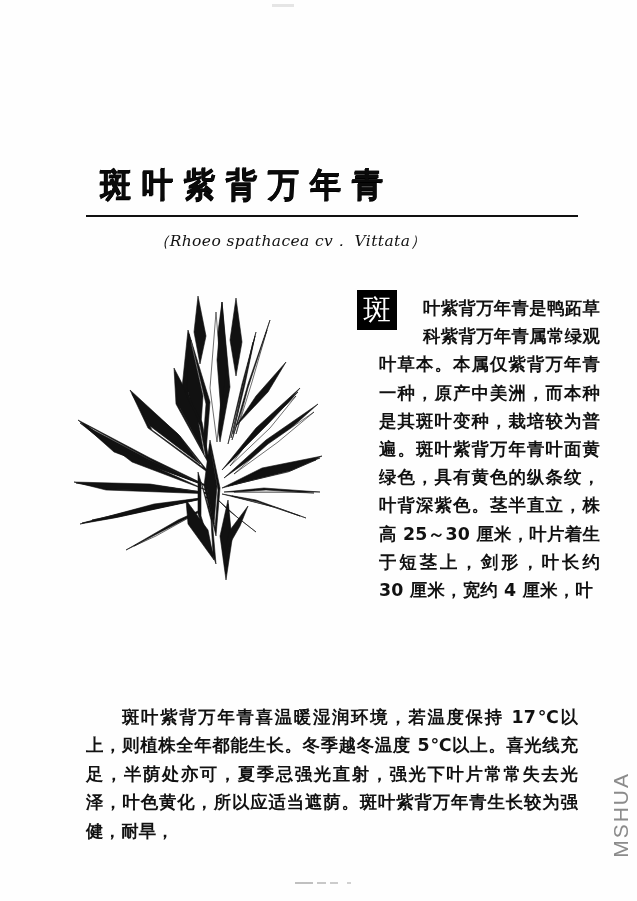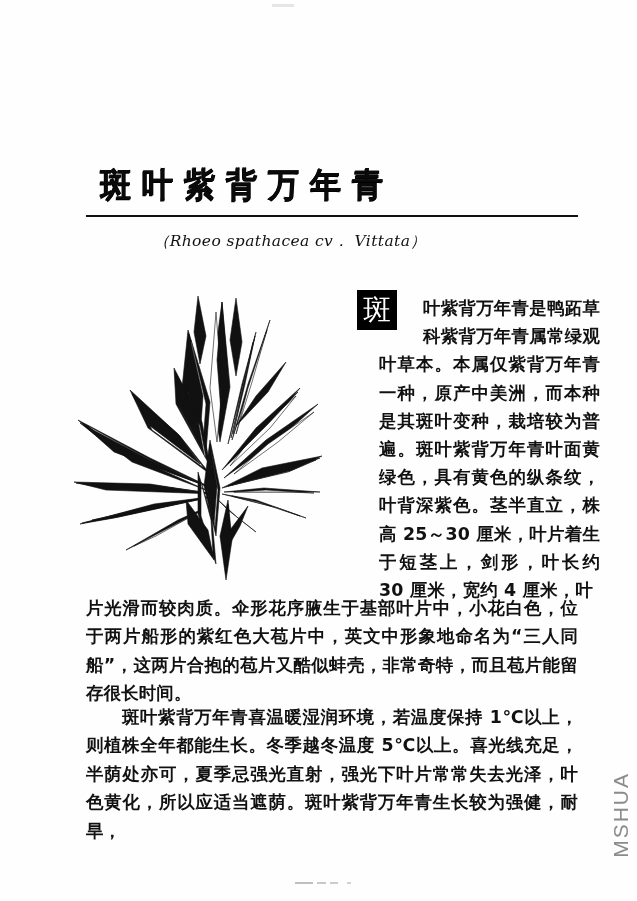--- a/index.html
+++ b/index.html
@@ -279,22 +279,21 @@
       </g>
     </svg>
   </div>
 
   <div class="dropcap">斑</div>
 
   <div class="col-right">
     <span class="flow-indent"></span><span>叶紫背万年青是鸭跖草科紫背万年青属常绿观叶草本。本属仅紫背万年青一种，原产中美洲，而本种是其斑叶变种，栽培较为普遍。斑叶紫背万年青叶面黄绿色，具有黄色的纵条纹，叶背深紫色。茎半直立，株高 25～30 厘米，叶片着生于短茎上，剑形，叶长约 30 厘米，宽约 4 厘米，叶</span>
   </div>
 
-  <div class="full-block">片光滑而较肉质。伞形花序腋生于基部叶片中，小花白色，位于两片船形的紫红色大苞片中，英文中形象地命名为“三人同船”，这两片合抱的苞片又酷似蚌壳，非常奇特，而且苞片能留存很长时间。</div>
-
-  <div class="para2">斑叶紫背万年青喜温暖湿润环境，若温度保持 1℃以上，则植株全年都能生长。冬季越冬温度 5℃以上。喜光线充足，半荫处亦可，夏季忌强光直射，强光下叶片常常失去光泽，叶色黄化，所以应适当遮荫。斑叶紫背万年青生长较为强健，耐旱，</div>
+
+  <div class="para2">斑叶紫背万年青喜温暖湿润环境，若温度保持 17℃以上，则植株全年都能生长。冬季越冬温度 5℃以上。喜光线充足，半荫处亦可，夏季忌强光直射，强光下叶片常常失去光泽，叶色黄化，所以应适当遮荫。斑叶紫背万年青生长较为强健，耐旱，</div>
 
 
   <div class="watermark">MSHUA</div>
 
   <div class="scan-mark-bottom"></div>
 
 </div>
 
 </body></html>

